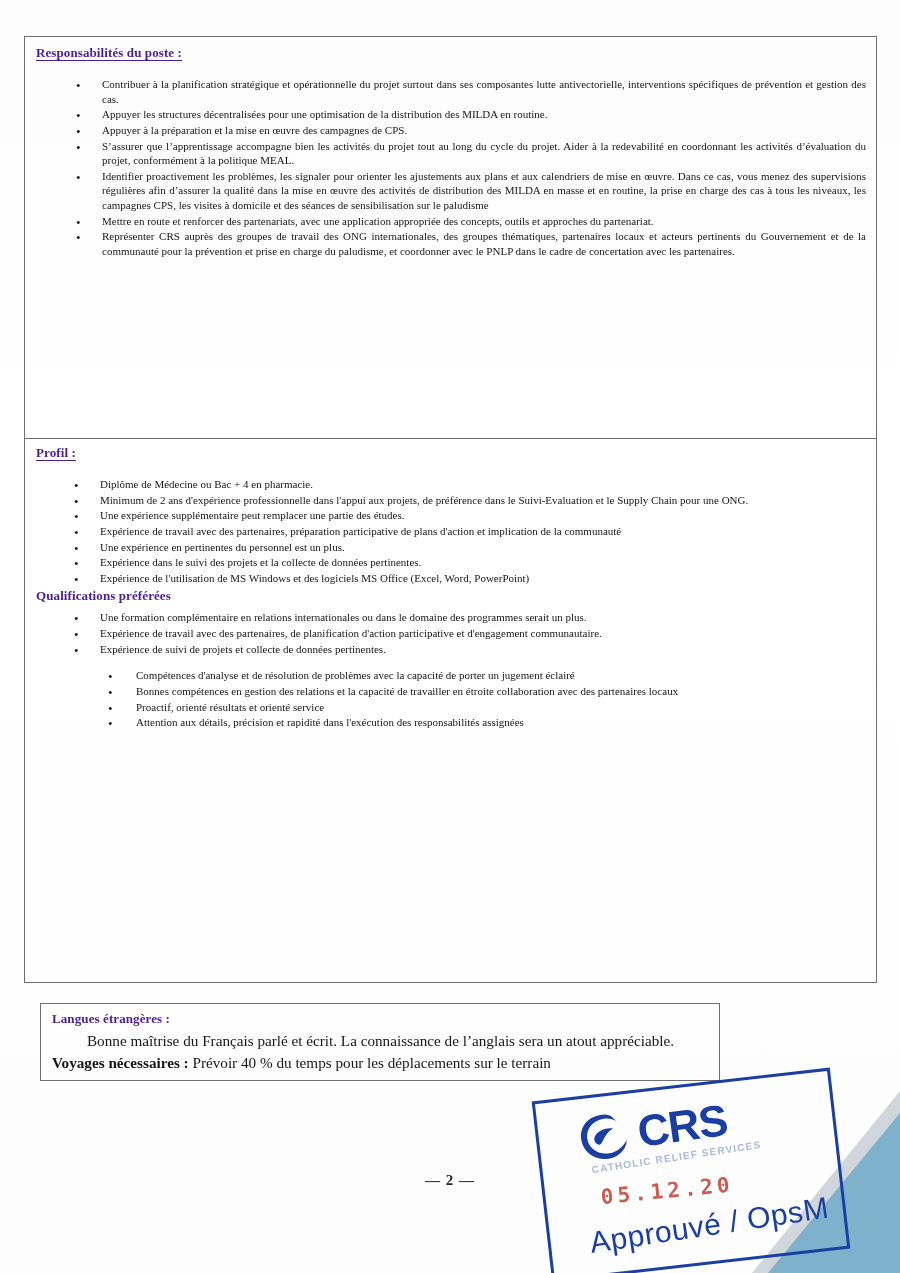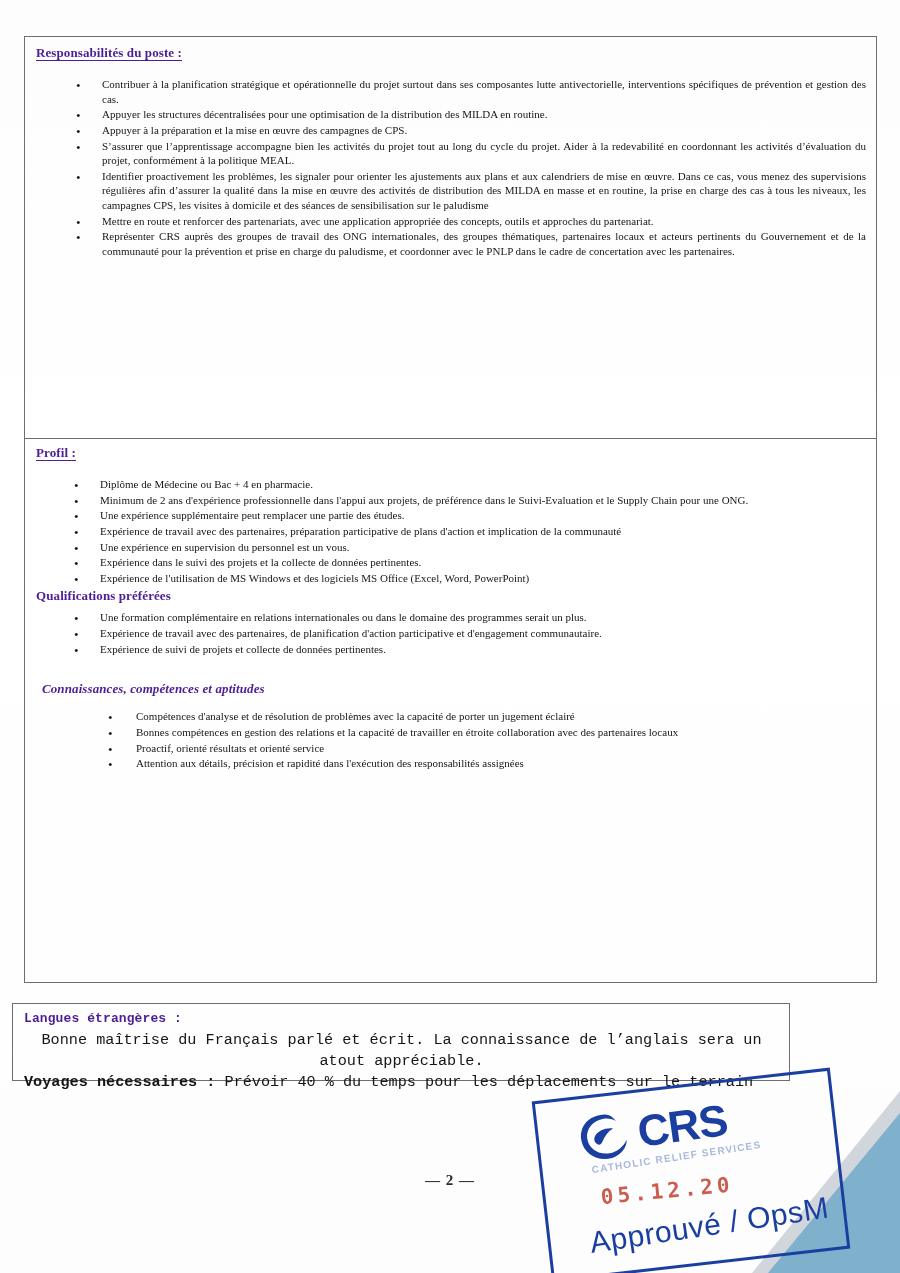--- a/index.html
+++ b/index.html
@@ -21,21 +21,21 @@
   .page{position:absolute;inset:0;z-index:2;}
 
   
   .frame{
     position:absolute;
     border:1.5px solid #6e6e6e;
     box-sizing:border-box;
     background:transparent;
   }
   #box-main{left:24px;top:36px;width:853px;height:947px;}
-  #box-langues{left:12px;top:1003px;width:778px;height:78px;font-family:Liberation Mono, monospace;}
+  #box-langues{left:40px;top:1003px;width:680px;height:78px;}
   .divider{
     position:absolute;
     left:0;right:0;
     border-top:1.5px solid #6e6e6e;
   }
 
   
   .sec-head{
     font-weight:bold;
     font-size:13px;
@@ -199,33 +199,32 @@
       </ul>
     </div>
 
     <div style="position:absolute;left:11px;top:408px;width:830px;">
       <div class="sec-head underline">Profil :</div>
       <ul class="bullets ind-b" style="margin-top:16px;">
         <li>Diplôme de Médecine ou Bac + 4 en pharmacie.</li>
         <li>Minimum de 2 ans d'expérience professionnelle dans l'appui aux projets, de préférence dans le Suivi-Evaluation et le Supply Chain pour une ONG.</li>
         <li>Une expérience supplémentaire peut remplacer une partie des études.</li>
         <li>Expérience de travail avec des partenaires, préparation participative de plans d'action et implication de la communauté</li>
-        <li>Une expérience en supervision du personnel est un vous.</li>
+        <li>Une expérience en pertinentes du personnel est un plus.</li>
         <li>Expérience dans le suivi des projets et la collecte de données pertinentes.</li>
         <li>Expérience de l'utilisation de MS Windows et des logiciels MS Office (Excel, Word, PowerPoint)</li>
       </ul>
 
       <div class="sec-head" style="margin-top:3px;">Qualifications préférées</div>
       <ul class="bullets ind-b" style="margin-top:6px;">
         <li>Une formation complémentaire en relations internationales ou dans le domaine des programmes serait un plus.</li>
         <li>Expérience de travail avec des partenaires, de planification d'action participative et d'engagement communautaire.</li>
         <li>Expérience de suivi de projets et collecte de données pertinentes.</li>
       </ul>
 
-      <div class="sec-head italic" style="margin-top:25px;margin-left:6px;">Connaissances, compétences et aptitudes</div>
       <ul class="bullets ind-c" style="margin-top:12px;">
         <li>Compétences d'analyse et de résolution de problèmes avec la capacité de porter un jugement éclairé</li>
         <li>Bonnes compétences en gestion des relations et la capacité de travailler en étroite collaboration avec des partenaires locaux</li>
         <li>Proactif, orienté résultats et orienté service</li>
         <li>Attention aux détails, précision et rapidité dans l'exécution des responsabilités assignées</li>
       </ul>
     </div>
   </div>
 
   <div class="frame" id="box-langues">

